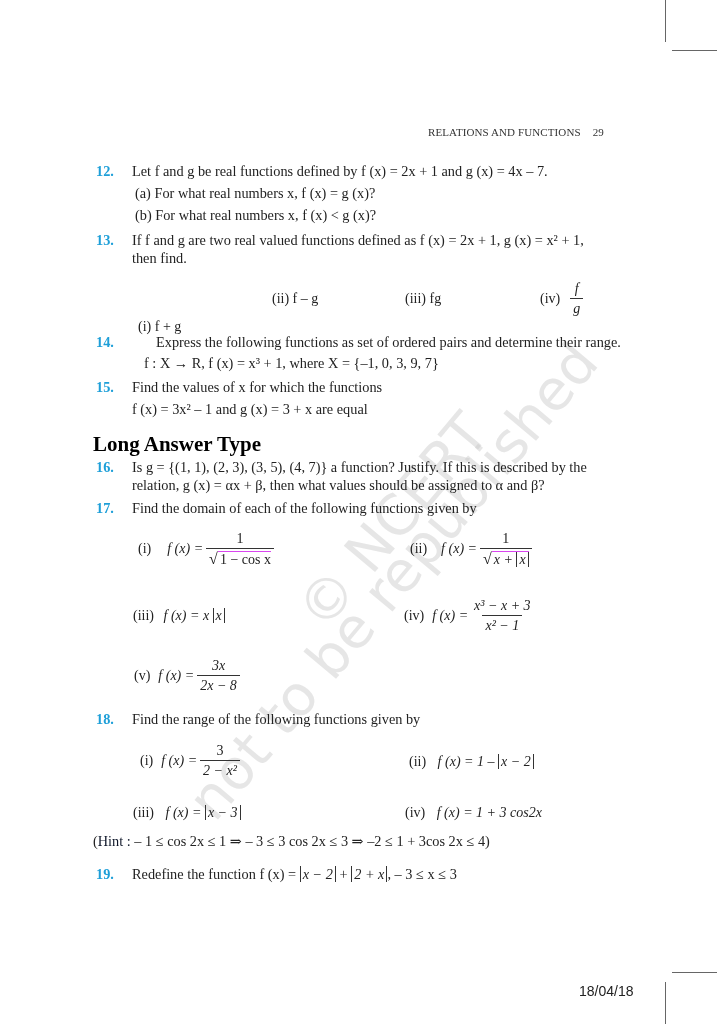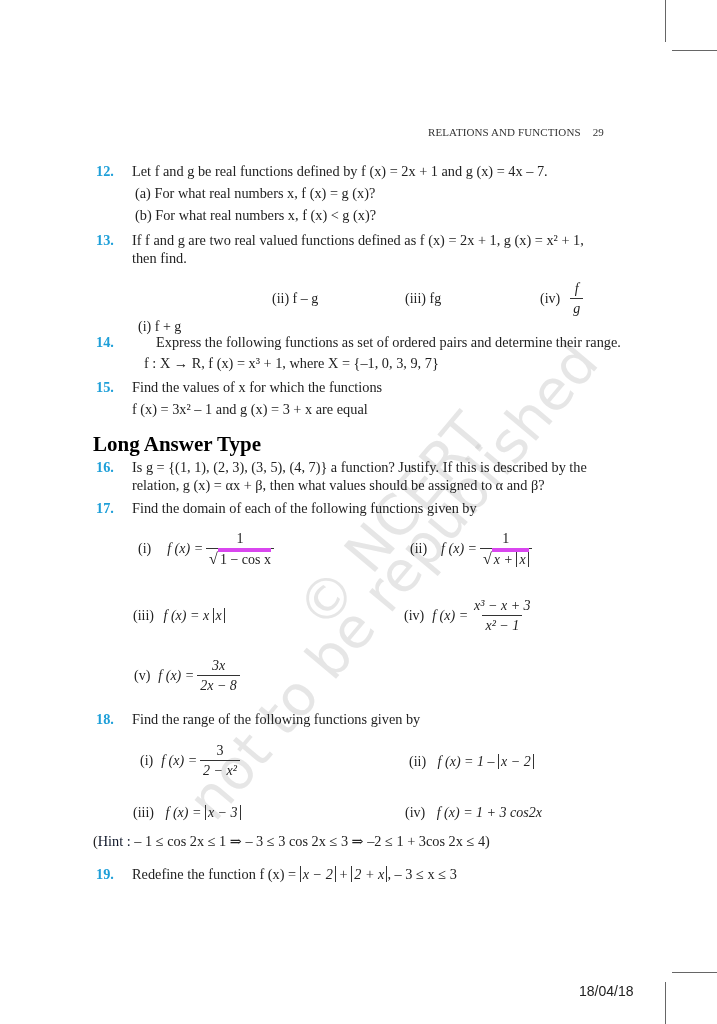--- a/index.html
+++ b/index.html
@@ -17,21 +17,21 @@
   .q { position:absolute; left:96px; font-size:14.3px; line-height:19px; }
   .qn { position:absolute; left:0; color:#1e9fd8; font-weight:bold; }
   .qt { position:absolute; left:36px; width:500px; }
   .line { position:absolute; font-size:14.3px; white-space:nowrap; }
   i, .it { font-style:italic; }
   .blue { color:#0f172a; font-weight:normal; }
   .section-title { position:absolute; left:93px; top:432px; font-size:21px; font-weight:bold; color:#000000; }
   .frac { display:inline-flex; flex-direction:column; align-items:center; vertical-align:middle; margin:0 3px; }
   .frac .num { padding:0 3px 1px; line-height:17px; }
   .frac .den { border-top:1px solid #333; padding:1px 3px 0; line-height:17px; }
-  .sqrt { border-top:4px solid #d946ef; padding-left:2px; }
+  .sqrt { border-top:1px solid #d946ef; padding-left:2px; }
   .rad { font-size:16px; }
   .abs { border-left:1px solid #333; border-right:1px solid #333; padding:0 2px; }
   .sub-item { position:absolute; white-space:nowrap; font-size:14px; }
 </style>
 </head>
 <body>
 
 <div class="crop-v" style="left:665px;top:0;height:42px;"></div>
 <div class="crop-h" style="left:672px;top:50px;width:45px;"></div>
 <div class="crop-h" style="left:672px;top:972px;width:45px;"></div>

